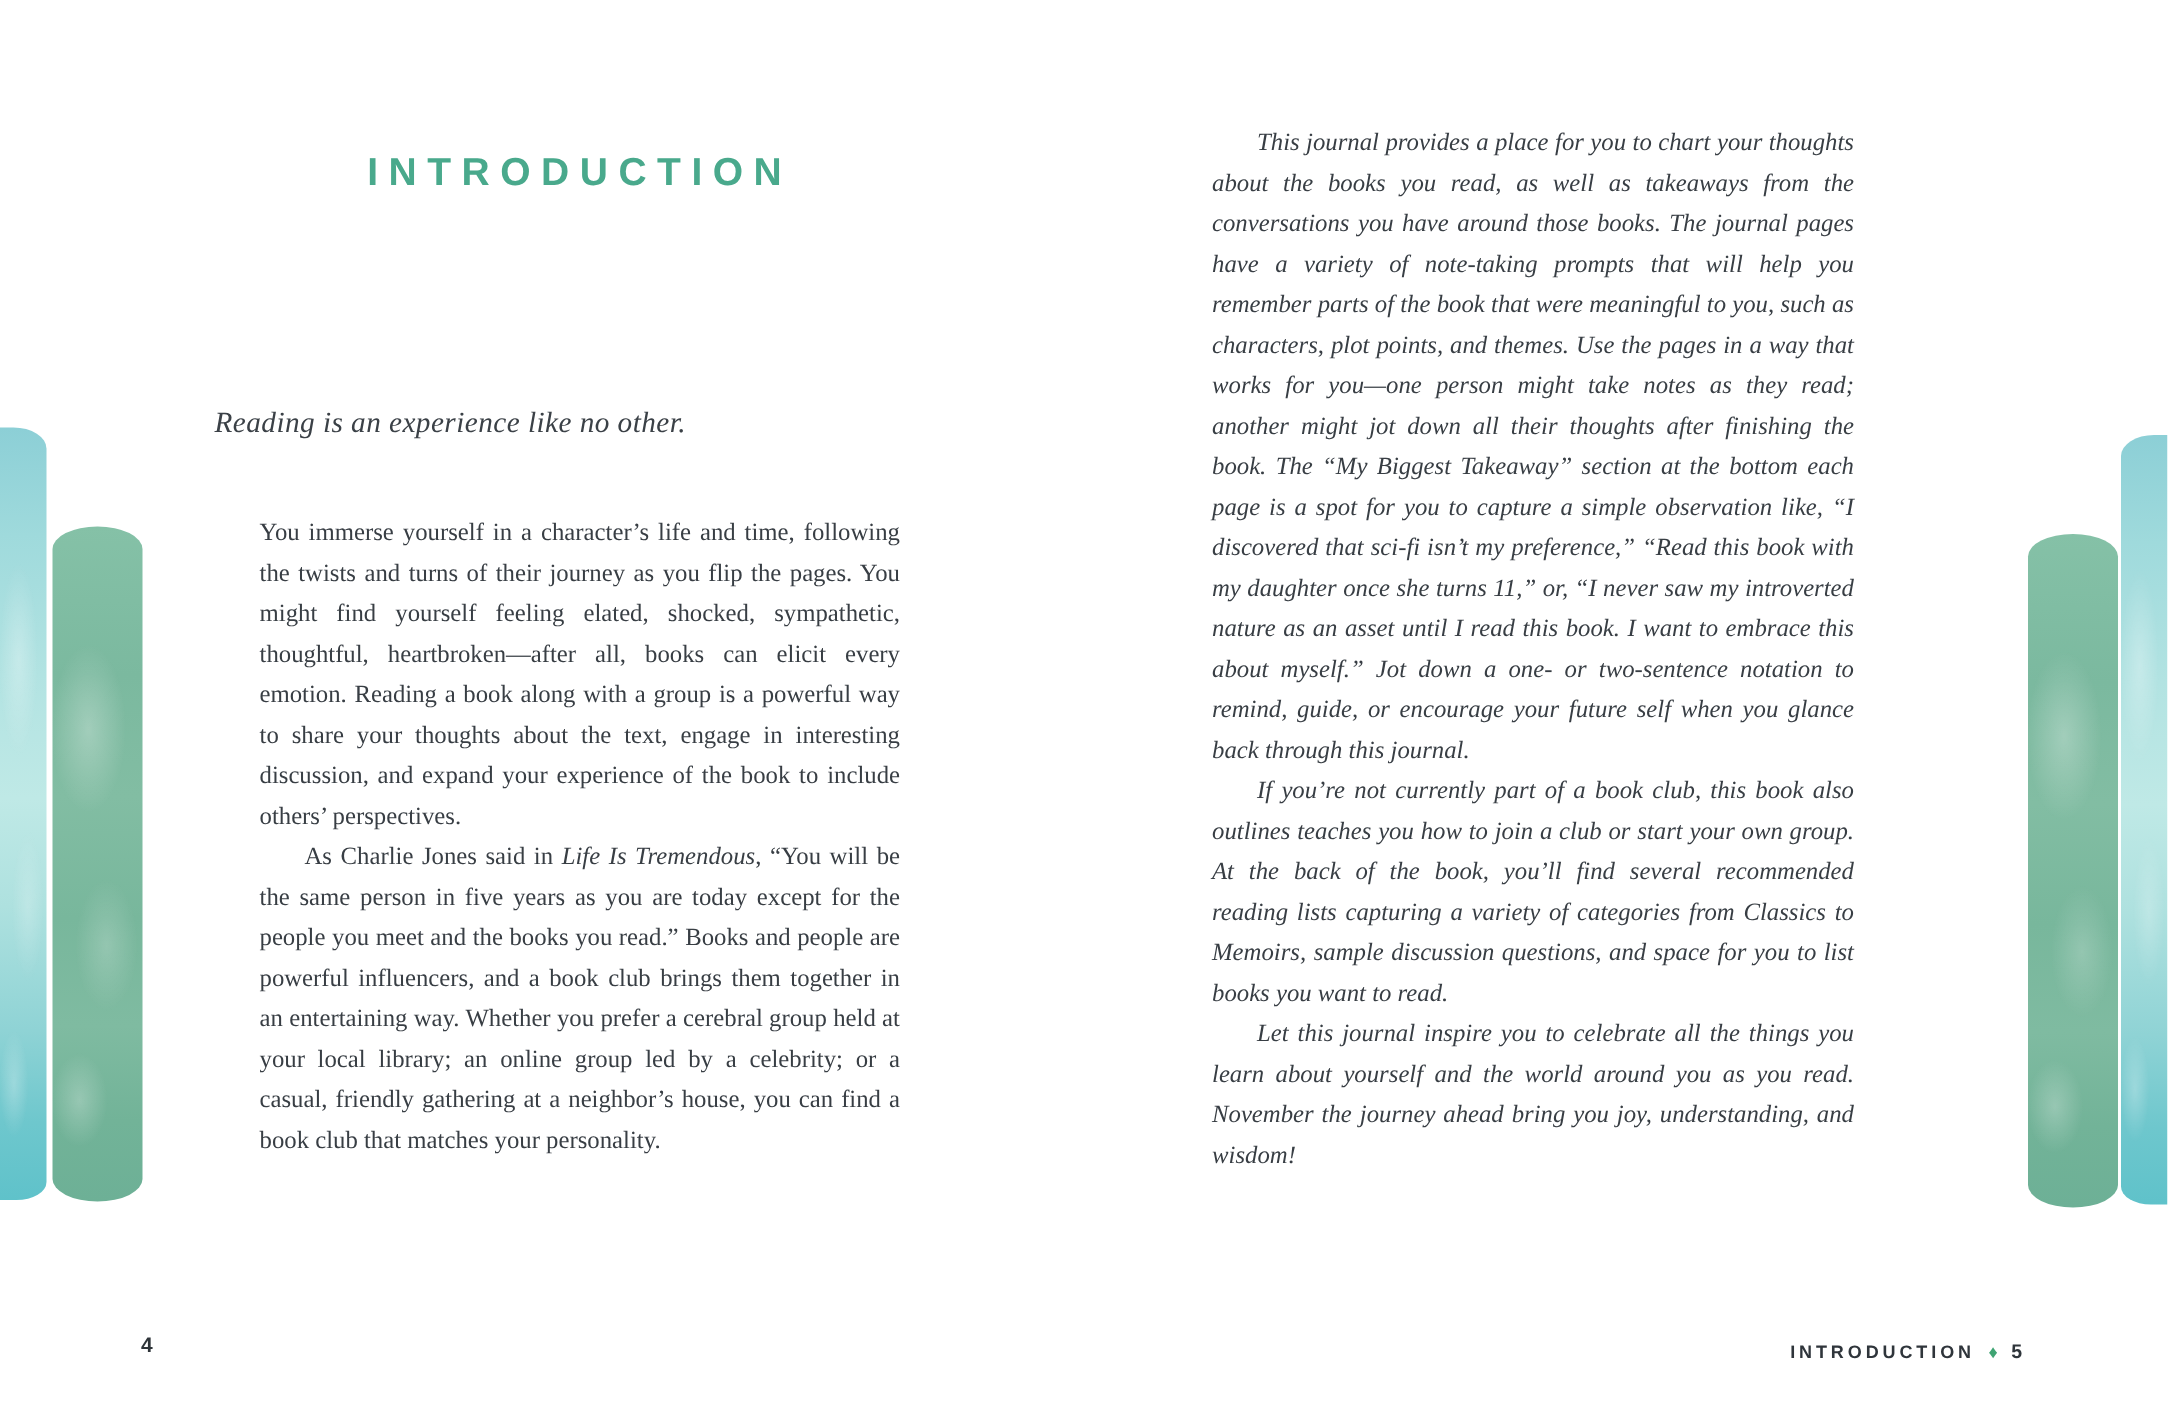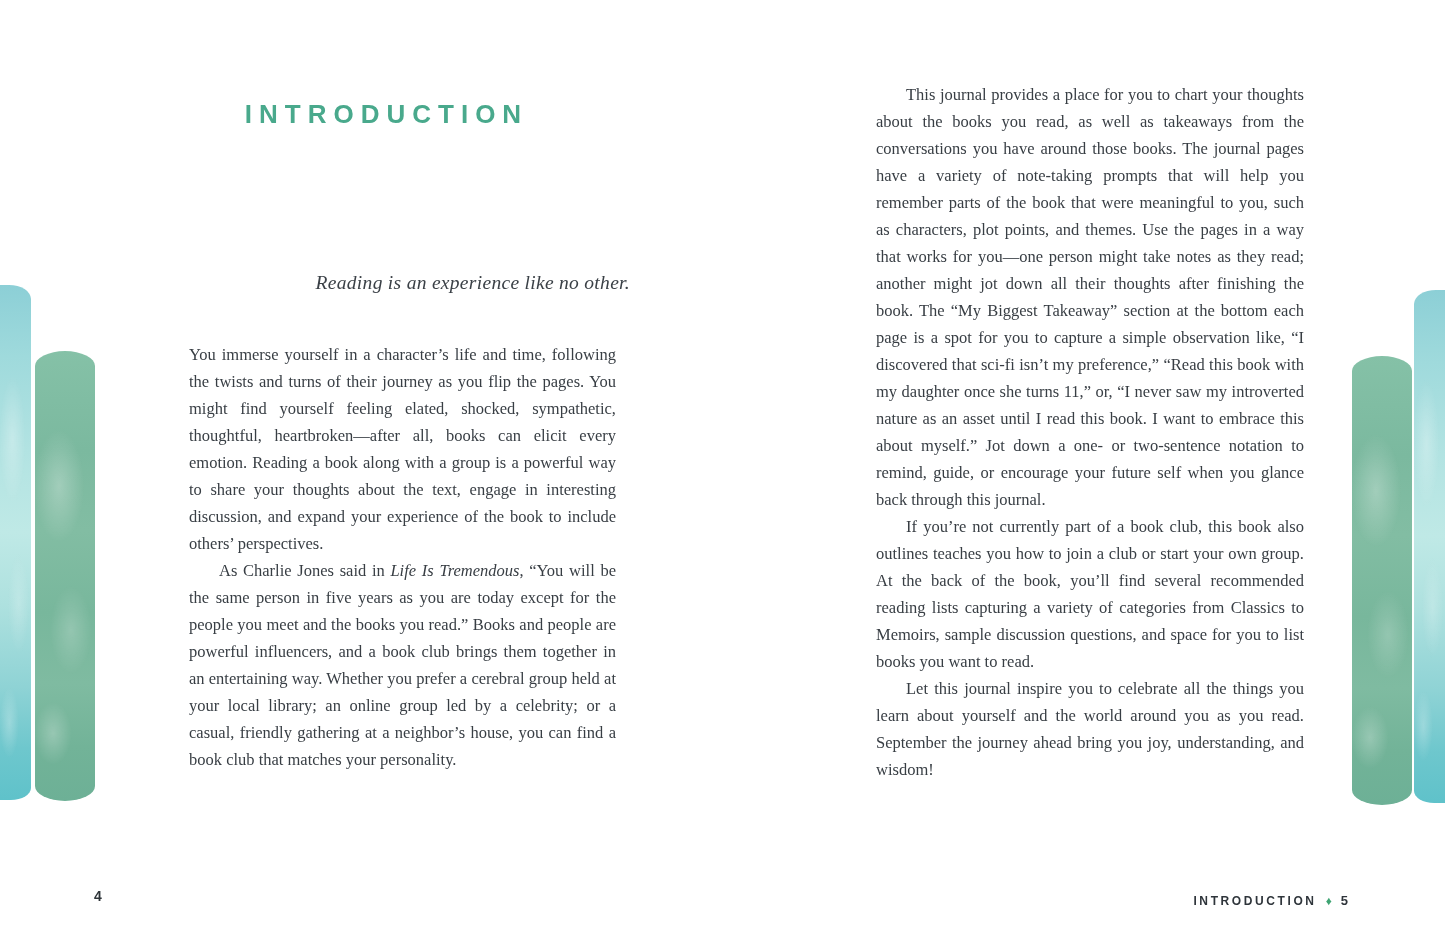--- a/index.html
+++ b/index.html
@@ -32,30 +32,30 @@
 
   
   .chapter-title {
     position: absolute; left: 173px; top: 99px; width: 427px;
     font-family: "Liberation Sans", sans-serif; font-weight: 700;
     font-size: 26px; letter-spacing: 7px; text-align: center;
     color: #49a98c; white-space: nowrap;
   }
   .chapter-subtitle {
     position: absolute; left: 143px; top: 272px; width: 487px;
-    font-style: italic; font-size: 19.5px; text-align: right;
+    font-style: italic; font-size: 19.5px; text-align: left;
     color: #3b4147; letter-spacing: 0.3px;
   }
   .body-col {
     position: absolute; font-size: 16.5px; line-height: 27px;
     color: #383e44; text-align: justify;
     hyphens: auto; -webkit-hyphens: auto;
   }
-  #left-body  { left: 173px; top: 341px; width: 427px; margin-left: 16px; }
-  #right-body { left: 876px; top: 81px;  width: 428px; }
+  #left-body  { left: 173px; top: 341px; width: 427px; }
+  #right-body { left: 808px; top: 81px;  width: 428px; font-style: italic; }
   .body-col p.indent { text-indent: 30px; }
   .italic { font-style: italic; font-family: Liberation Serif, serif; }
 
   .pagenum-left {
     position: absolute; left: 94px; top: 888px;
     font-family: "Liberation Sans", sans-serif; font-weight: 700;
     font-size: 14px; color: #2e3439;
   }
   .footer-right {
     position: absolute; right: 97px; top: 893px;
@@ -85,21 +85,21 @@
       <p class="indent"><span>As Charlie Jones said in </span><span class="italic">Life Is Tremendous</span><span>, “You will be the same person in five years as you are today except for the people you meet and the books you read.” Books and people are powerful influencers, and a book club brings them together in an entertaining way. Whether you prefer a cerebral group held at your local library; an online group led by a celebrity; or a casual, friendly gathering at a neighbor’s house, you can find a book club that matches your personality.</span></p>
     </div>
 
     <div class="pagenum-left">4</div>
   </section>
 
   <section>
     <div id="right-body" class="body-col">
       <p class="indent">This journal provides a place for you to chart your thoughts about the books you read, as well as takeaways from the conversations you have around those books. The journal pages have a variety of note-taking prompts that will help you remember parts of the book that were meaningful to you, such as characters, plot points, and themes. Use the pages in a way that works for you—one person might take notes as they read; another might jot down all their thoughts after finishing the book. The “My Biggest Takeaway” section at the bottom each page is a spot for you to capture a simple observation like, “I discovered that sci-fi isn’t my preference,” “Read this book with my daughter once she turns 11,” or, “I never saw my introverted nature as an asset until I read this book. I want to embrace this about myself.” Jot down a one- or two-sentence notation to remind, guide, or encourage your future self when you glance back through this journal.</p>
       <p class="indent">If you’re not currently part of a book club, this book also outlines teaches you how to join a club or start your own group. At the back of the book, you’ll find several recommended reading lists capturing a variety of categories from Classics to Memoirs, sample discussion questions, and space for you to list books you want to read.</p>
-      <p class="indent">Let this journal inspire you to celebrate all the things you learn about yourself and the world around you as you read. September the journey ahead bring you joy, understanding, and wisdom!</p>
+      <p class="indent">Let this journal inspire you to celebrate all the things you learn about yourself and the world around you as you read. November the journey ahead bring you joy, understanding, and wisdom!</p>
     </div>
 
     <div class="footer-right">
       <span>INTRODUCTION</span>
       <span class="diamond">♦</span>
       <span class="footer-num">5</span>
     </div>
   </section>
 
 </div>

